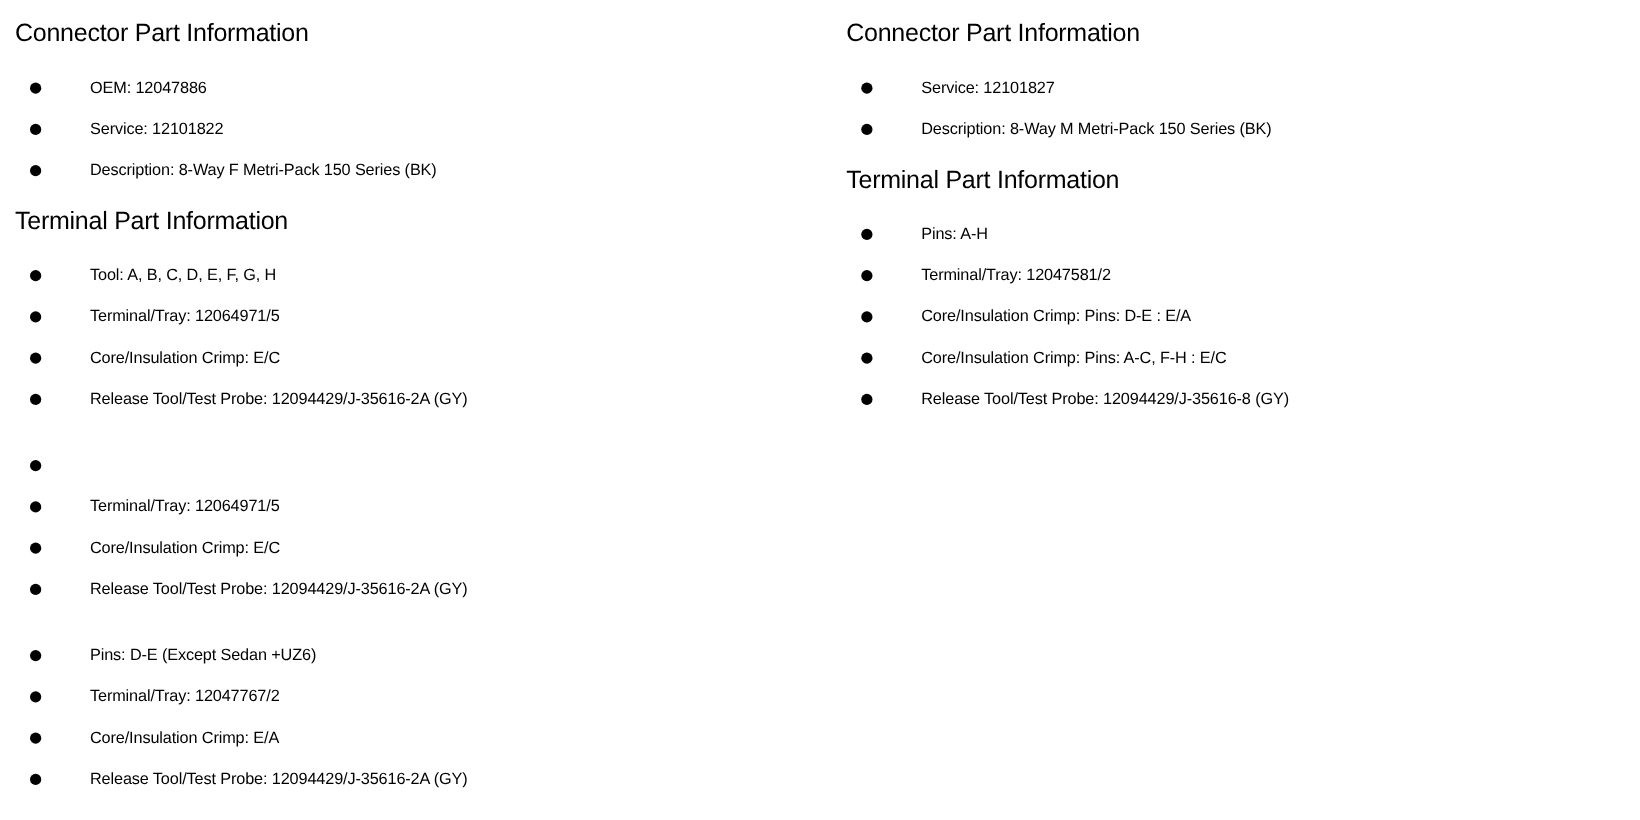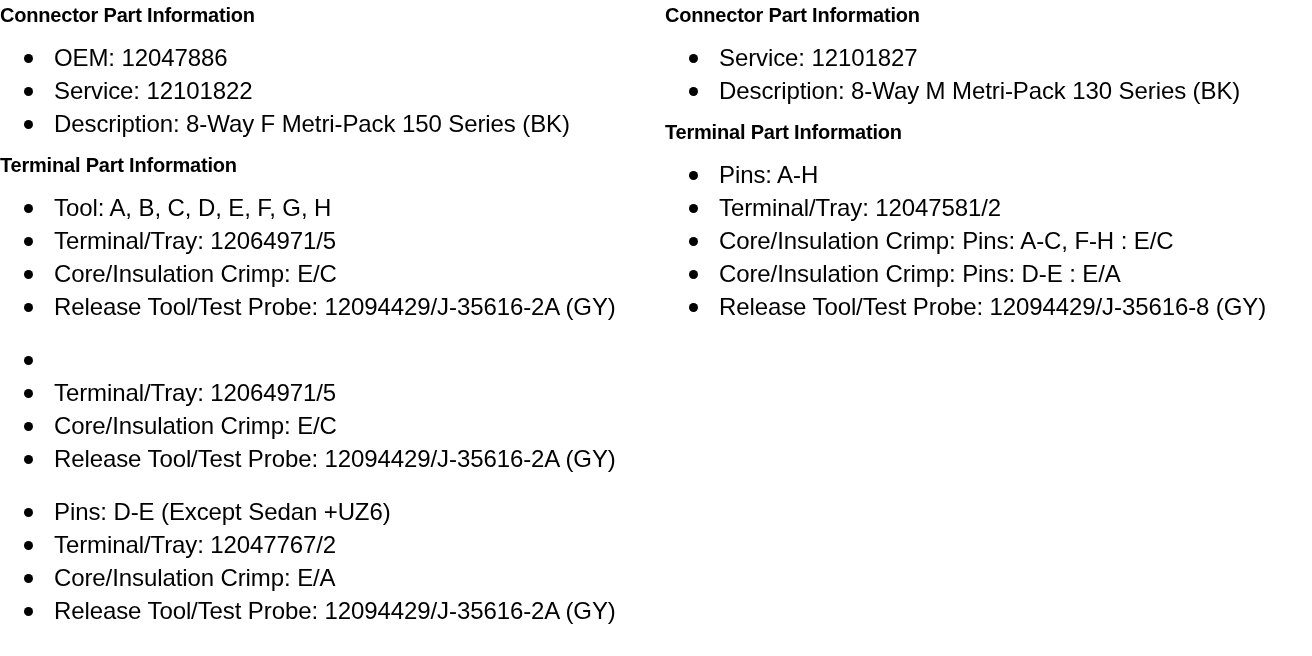--- a/index.html
+++ b/index.html
@@ -24,42 +24,42 @@
   .column {
     position: absolute;
     top: 0;
     width: 648px;
   }
   .column-left  { left: 0px; }
   .column-right { left: 665px; }
 
   .section-header {
     font-size: 20px;
-    font-weight: bold;
+    font-weight: normal;
     line-height: 24px;
     letter-spacing: -0.2px;
-    margin: 0;
+    margin: 12px;
     padding: 3px 0 0 0;
     white-space: nowrap;
   }
 
   .bullet-group {
     margin: 0;
     padding: 0;
     list-style: none;
   }
   .group-gap-small { margin-top: 14px; }
   .group-gap-large { margin-top: 20px; }
 
   .bullet-item {
     position: relative;
-    font-size: 24px;
+    font-size: 13px;
     line-height: 33px;
     height: 33px;
-    padding-left: 54px;
+    padding-left: 72px;
     white-space: nowrap;
     letter-spacing: -0.1px;
   }
   .bullet-item .bullet-dot {
     position: absolute;
     left: 24px;
     top: 13px;
     width: 9px;
     height: 9px;
     background: #000000;
@@ -154,42 +154,42 @@
 
     <h2 class="section-header">Connector Part Information</h2>
 
     <ul class="bullet-group group-gap-small">
       <li class="bullet-item">
         <span class="bullet-dot"></span>
         <span>Service: 12101827</span>
       </li>
       <li class="bullet-item">
         <span class="bullet-dot"></span>
-        <span>Description: 8-Way M Metri-Pack 130 Series (BK)</span>
+        <span>Description: 8-Way M Metri-Pack 150 Series (BK)</span>
       </li>
     </ul>
 
     <h2 class="section-header" style="margin-top:10px;">Terminal Part Information</h2>
 
     <ul class="bullet-group group-gap-small">
       <li class="bullet-item">
         <span class="bullet-dot"></span>
         <span>Pins: A-H</span>
       </li>
       <li class="bullet-item">
         <span class="bullet-dot"></span>
         <span>Terminal/Tray: 12047581/2</span>
       </li>
       <li class="bullet-item">
         <span class="bullet-dot"></span>
-        <span>Core/Insulation Crimp: Pins: A-C, F-H : E/C</span>
+        <span>Core/Insulation Crimp: Pins: D-E : E/A</span>
       </li>
       <li class="bullet-item">
         <span class="bullet-dot"></span>
-        <span>Core/Insulation Crimp: Pins: D-E : E/A</span>
+        <span>Core/Insulation Crimp: Pins: A-C, F-H : E/C</span>
       </li>
       <li class="bullet-item">
         <span class="bullet-dot"></span>
         <span>Release Tool/Test Probe: 12094429/J-35616-8 (GY)</span>
       </li>
     </ul>
 
   </div>
 
 </div>

